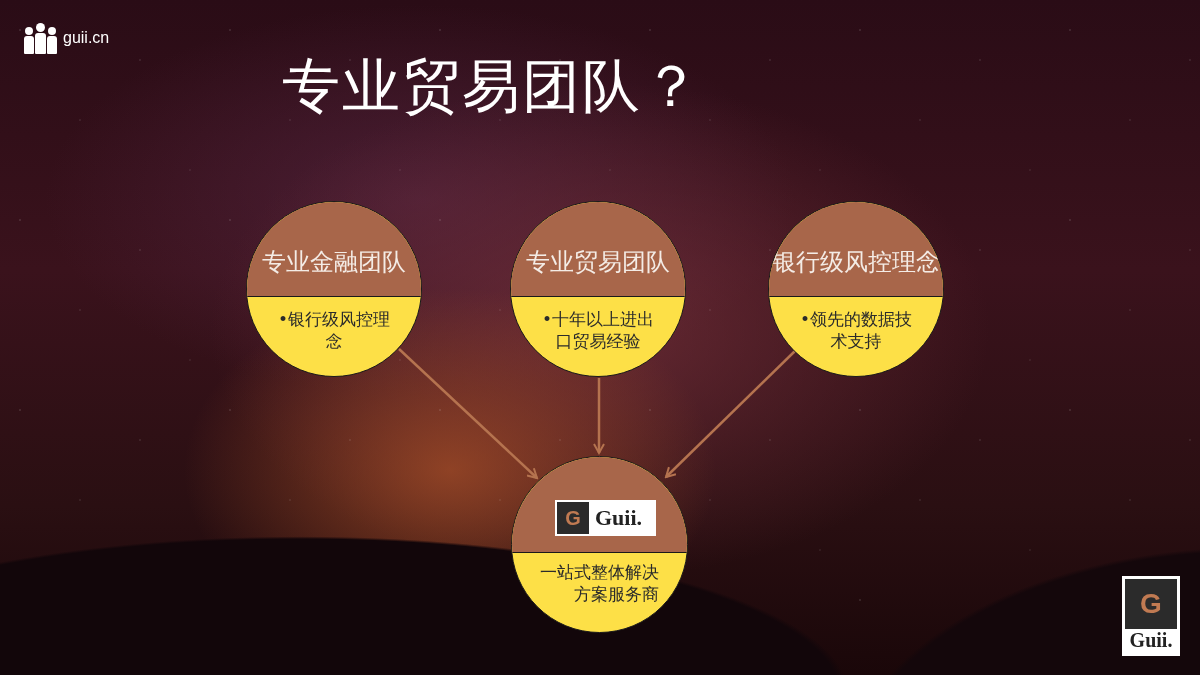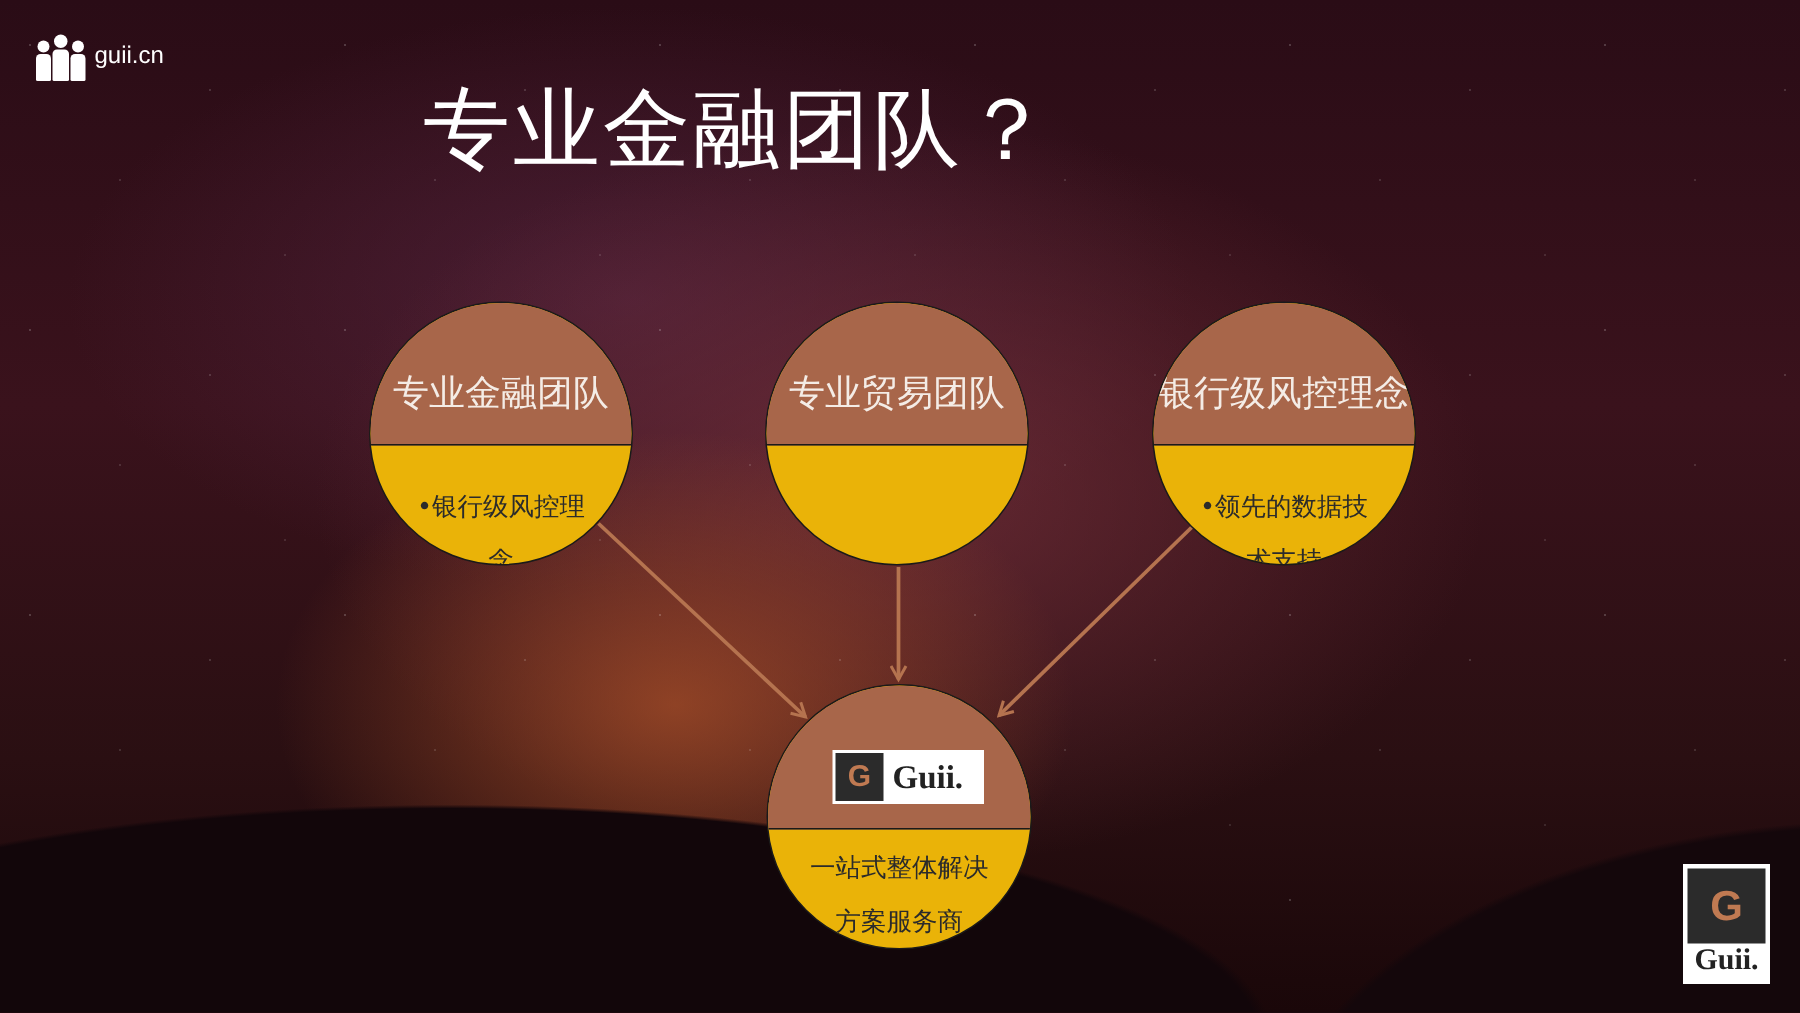--- a/index.html
+++ b/index.html
@@ -40,42 +40,42 @@
   .person .head { width:8px; height:8px; background:#fff; border-radius:50%; margin-bottom:1px; }
   .person .body { width:10px; height:18px; background:#fff; border-radius:3px 3px 1px 1px; }
   .person.mid .head { width:9px; height:9px; }
   .person.mid .body { width:11px; height:21px; }
   .title {
     position:absolute; left:282px; top:48px; color:#fff;
     font-size:58px; letter-spacing:2px; font-family:"DejaVu Sans", sans-serif;
   }
   .circle {
     position:absolute; width:176px; height:176px; border-radius:50%;
-    overflow:hidden; border:1.5px solid #1a1a1a; background:#eab308;
+    overflow:hidden; border:1.5px solid #1a1a1a; background:#fde047;
     box-sizing:border-box;
   }
   .circle .top {
     position:absolute; left:0; right:0; top:0; height:94px; background:#a8664a;
     border-bottom:1.5px solid #1a1a1a;
   }
   .circle .top .label {
     position:absolute; left:0; right:0; top:44px; text-align:center;
     color:#f4ece6; font-size:24px; font-family:"DejaVu Sans", sans-serif;
   }
   .circle .bottom {
-    position:absolute; left:0; right:0; top:96px; padding:22px 28px 0;
-    text-align:center; color:#2b2b2b; font-size:17px; line-height:36px;
+    position:absolute; left:0; right:0; top:96px; padding:10px 28px 0;
+    text-align:center; color:#2b2b2b; font-size:17px; line-height:22px;
     font-family:"DejaVu Serif", serif;
   }
   .c1 { left:246px; top:201px; }
   .c2 { left:510px; top:201px;text-decoration:underline; }
   .c3 { left:768px; top:201px; }
   .c4 { left:511px; top:456px; width:177px; height:177px; }
   .c4 .top { height:95px; }
-  .c4 .bottom { top:96px; padding-top:8px; }
+  .c4 .bottom { top:96px; padding-top:8px;text-align:right; }
   .logo-box {
     position:absolute; left:43px; top:43px; width:101px; height:36px; background:#fff;
     display:flex; align-items:center; gap:6px; padding:2px; box-sizing:border-box;
   }
   .g-mark {
     width:32px; height:32px; background:#2b2b2b; display:flex; align-items:center; justify-content:center;
     color:#c07a52; font-weight:bold; font-size:20px; font-family:"Liberation Sans", sans-serif;
   }
   .logo-text { font-size:22px; font-weight:bold; color:#222; font-family:Liberation Serif, serif; }
   .arrows { position:absolute; inset:0; pointer-events:none; }
@@ -104,21 +104,21 @@
         <div class="body"></div>
       </div>
     <div class="person">
         <div class="head"></div>
         <div class="body"></div>
       </div>
   </div>
   <span>guii.cn</span>
 </div>
 
-<div class="title">专业金融团队？</div>
+<div class="title">专业贸易团队？</div>
 
 <svg class="arrows" width="1200" height="675">
   <defs>
     <marker id="ah" markerWidth="12" markerHeight="12" refX="10" refY="6" orient="auto" markerUnits="userSpaceOnUse">
       <path d="M1,1 L10,6 L1,11" fill="none" stroke="#b5734f" stroke-width="2"></path>
     </marker>
   </defs>
   <line x1="399" y1="349" x2="537" y2="478" stroke="#b5734f" stroke-width="2.5" marker-end="url(#ah)"></line>
   <line x1="599" y1="378" x2="599" y2="453" stroke="#b5734f" stroke-width="2.5" marker-end="url(#ah)"></line>
   <line x1="795" y1="351" x2="666" y2="477" stroke="#b5734f" stroke-width="2.5" marker-end="url(#ah)"></line>
@@ -128,20 +128,21 @@
   <div class="top">
       <div class="label">专业金融团队</div>
     </div>
   <div class="bottom">•银行级风控理念</div>
 </div>
 
 <div class="circle c2">
   <div class="top">
       <div class="label">专业贸易团队</div>
     </div>
+  <div class="bottom">•十年以上进出口贸易经验</div>
 </div>
 
 <div class="circle c3">
   <div class="top">
       <div class="label">银行级风控理念</div>
     </div>
   <div class="bottom">•领先的数据技术支持</div>
 </div>
 
 <div class="circle c4">

